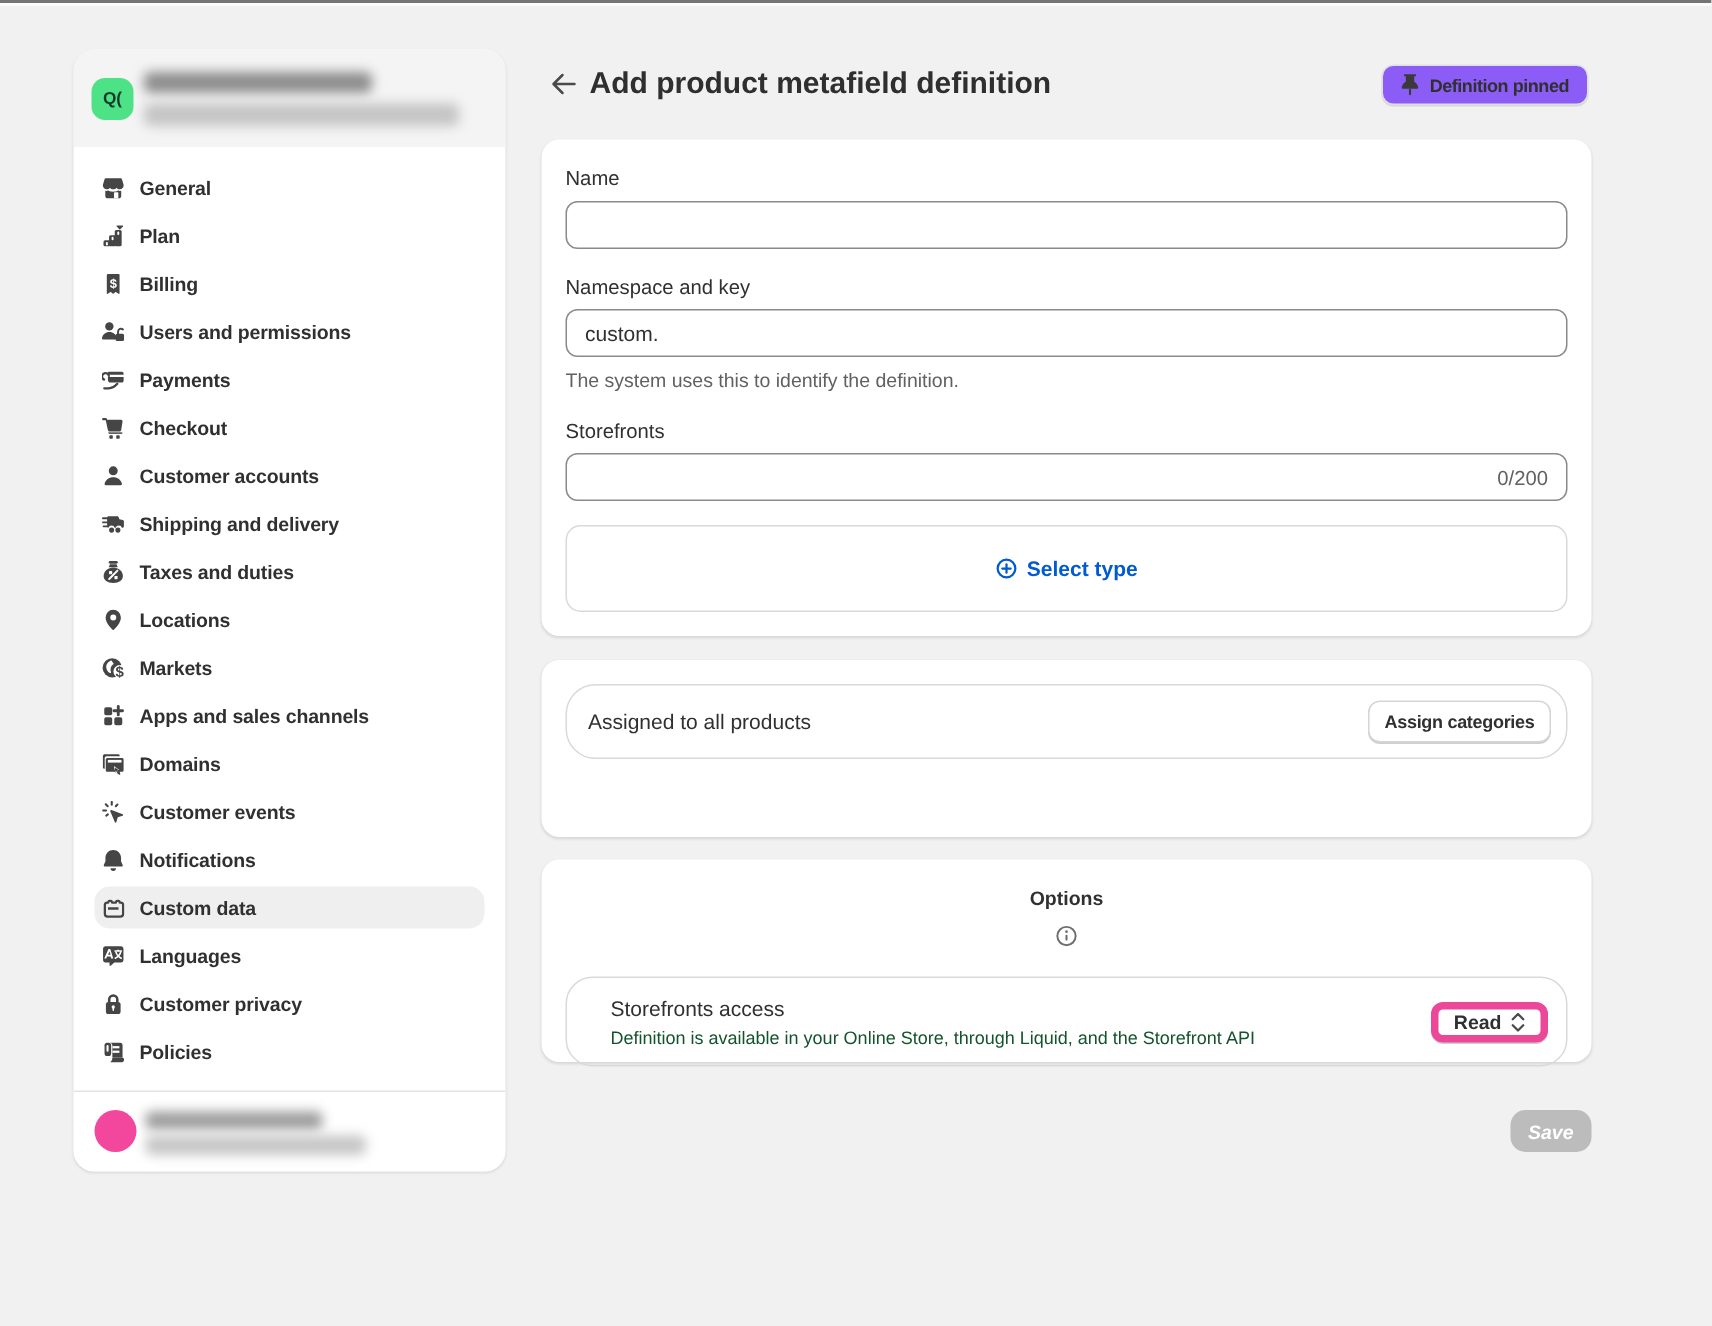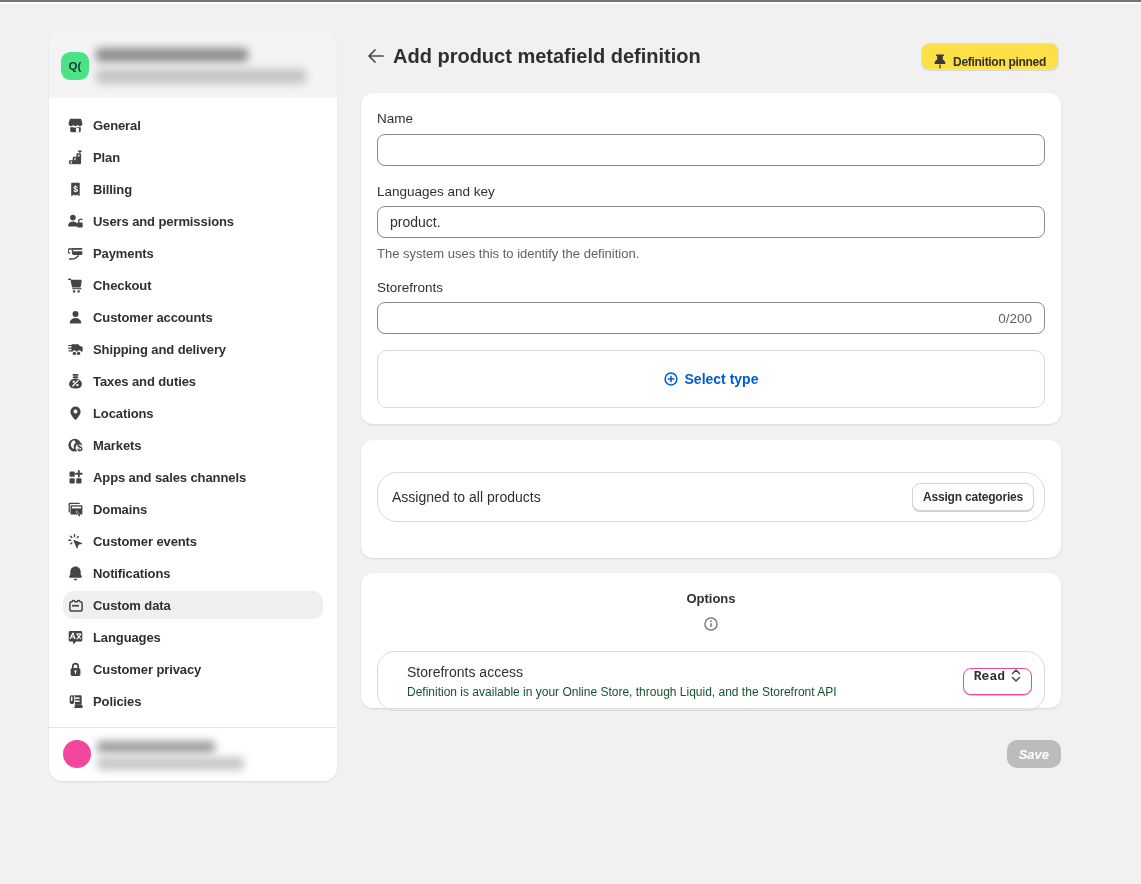--- a/index.html
+++ b/index.html
@@ -21,43 +21,43 @@
 .side-foot { position:absolute; bottom:0; left:0; width:100%; height:54px; border-top:1px solid #e3e3e3; background:#fff; }
 .pink { position:absolute; left:14px; top:12px; width:28px; height:28px; border-radius:50%; background:#f2479c; }
 .bf1 { left:48px; top:13px; width:118px; height:12px; background:#9c9c9c; }
 .bf2 { left:48px; top:29px; width:147px; height:13px; background:#c6c6c6; }
 
 
 .main { position:absolute; left:361px; top:0; width:700px; height:884px; }
 .page-head { position:absolute; top:42px; left:0; width:100%; height:28px; }
 .back { position:absolute; left:6px; top:6px; }
 h1 { position:absolute; left:32px; top:0; font-size:20px; line-height:28px; font-weight:bold; color:#302f2f; letter-spacing:0; white-space:nowrap; }
-.pin-btn { position:absolute; right:2px; top:1px; height:27px; display:flex; align-items:flex-end; gap:7px; padding:0 12px; background:#fde047; border:1px solid #e0e0e0; border-radius:8px; box-shadow:0 1px 0 #d7d7d7; font-size:12px; font-weight:600; color:#303030; letter-spacing:-0.3px; }
+.pin-btn { position:absolute; right:2px; top:1px; height:27px; display:flex; align-items:center; gap:7px; padding:0 12px; background:#8b5cf6; border:1px solid #e0e0e0; border-radius:8px; box-shadow:0 1px 0 #d7d7d7; font-size:12px; font-weight:600; color:#303030; letter-spacing:-0.3px; }
 
 .card { position:absolute; left:0; width:700px; background:#fff; border-radius:12px; box-shadow:0 1px 2px rgba(26,26,26,.12); padding:16px; }
 .card1 { top:93px; height:331px; }
 .card2 { top:440px; height:118px; }
 .card3 { top:573px; height:135px; }
 
 .label { font-size:13.5px; line-height:20px; color:#303030; }
 .inpt { height:32px; border:1px solid #8a8a8a; border-radius:8px; background:#fff; font-size:14px; color:#303030; display:flex; align-items:center; padding:0 12px; }
 .mt5 { margin-top:5px; }
 .mt4 { margin-top:4px; }
 .mt16 { margin-top:16px; }
 .helper { margin-top:8px; font-size:13px; line-height:16px; color:#616161; }
 .count { margin-left:auto; color:#616161; font-size:13.5px; }
 .select-box { margin-top:16px; height:58px; border:1px solid #d9d9d9; border-radius:10px; display:flex; align-items:center; justify-content:center; gap:7px; font-size:14px; font-weight:bold; color:#005bd3; }
 h2 { font-size:13px; line-height:20px; font-weight:bold; color:#303030; }
-.row-box { margin-top:16px; height:50px; border:1px solid #d9d9d9; border-radius:20px; display:flex; align-items:center; padding:0 10px 0 14px; font-size:14px; color:#303030; position:relative; }
+.row-box { height:50px; border:1px solid #d9d9d9; border-radius:20px; display:flex; align-items:center; padding:0 10px 0 14px; font-size:14px; color:#303030; position:relative; }
 .sec-btn { margin-left:auto; height:28px; padding:0 10px; letter-spacing:-0.2px; background:#fff; border:1px solid #d5d5d5; border-radius:8px; box-shadow:0 1px 0 #cfcfcf; font-size:12px; font-weight:600; color:#303030; display:flex; align-items:center; }
 .opt-head { display:flex; align-items:center; gap:8px;flex-direction:column; }
 .store-box { margin-top:20px; height:60px; border:1px solid #d9d9d9; border-radius:18px; padding:10px 29px; position:relative; }
 .sb1 { font-size:14px; line-height:20px; color:#303030; }
 .sb2 { font-size:12px; line-height:20px; color:#14532d; }
-.read-btn { position:absolute; right:12px; top:16px; height:27px; padding:0 10px; background:#fff; border:1px solid #ec4899; border-radius:8px; box-shadow:0 1px 0 #cfcfcf; font-size:13px; font-weight:600; color:#303030; display:flex; align-items:flex-start; gap:6px;font-family:Liberation Mono, monospace; }
+.read-btn { position:absolute; right:12px; top:16px; height:27px; padding:0 10px; background:#fff; border:5px solid #ec4899; border-radius:8px; box-shadow:0 1px 0 #cfcfcf; font-size:13px; font-weight:600; color:#303030; display:flex; align-items:center; gap:6px; }
 .save { position:absolute; top:740px; right:0; height:28px; padding:0 12px; background:#bcbcbc; border:none; border-radius:10px; color:#fff; font-size:13px; font-weight:bold; font-family:"Liberation Sans", sans-serif;font-style:italic; }
 </style>
 </head>
 <body>
 <div class="topbar"></div>
 <div class="topbar2"></div>
 
 <aside class="sidebar">
   <div class="side-head">
     <div class="avatar">Q(</div>
@@ -209,22 +209,22 @@
     <h1>Add product metafield definition</h1>
     <button class="pin-btn"><svg width="12" height="15" viewBox="0 0 12 15" fill="#3a3a3a">
           <path d="M2.6.5h6.8c.4 0 .7.3.7.7 0 .4-.3.7-.7.7h-.6v3.6c1.5.8 2.5 2.2 2.7 3.8.1.4-.3.8-.7.8H1.2c-.4 0-.8-.4-.7-.8.2-1.6 1.2-3 2.7-3.8V1.9h-.6c-.4 0-.7-.3-.7-.7 0-.4.3-.7.7-.7z"></path>
           <rect x="5.3" y="10.2" width="1.4" height="4.3" rx=".7"></rect>
         </svg>Definition pinned</button>
   </div>
 
   <div class="card card1">
     <div class="label">Name</div>
     <div class="inpt mt5"></div>
-    <div class="label mt16">Languages and key</div>
-    <div class="inpt mt4">product.</div>
+    <div class="label mt16">Namespace and key</div>
+    <div class="inpt mt4">custom.</div>
     <div class="helper">The system uses this to identify the definition.</div>
     <div class="label mt16">Storefronts</div>
     <div class="inpt mt4">
         <span class="count">0/200</span>
       </div>
     <div class="select-box"><svg width="14" height="14" viewBox="0 0 14 14" fill="none" stroke="#005bd3" stroke-width="1.5" stroke-linecap="round">
           <circle cx="7" cy="7" r="5.9"></circle>
           <path d="M7 4.2v5.6M4.2 7h5.6"></path>
         </svg>Select type</div>
   </div>

